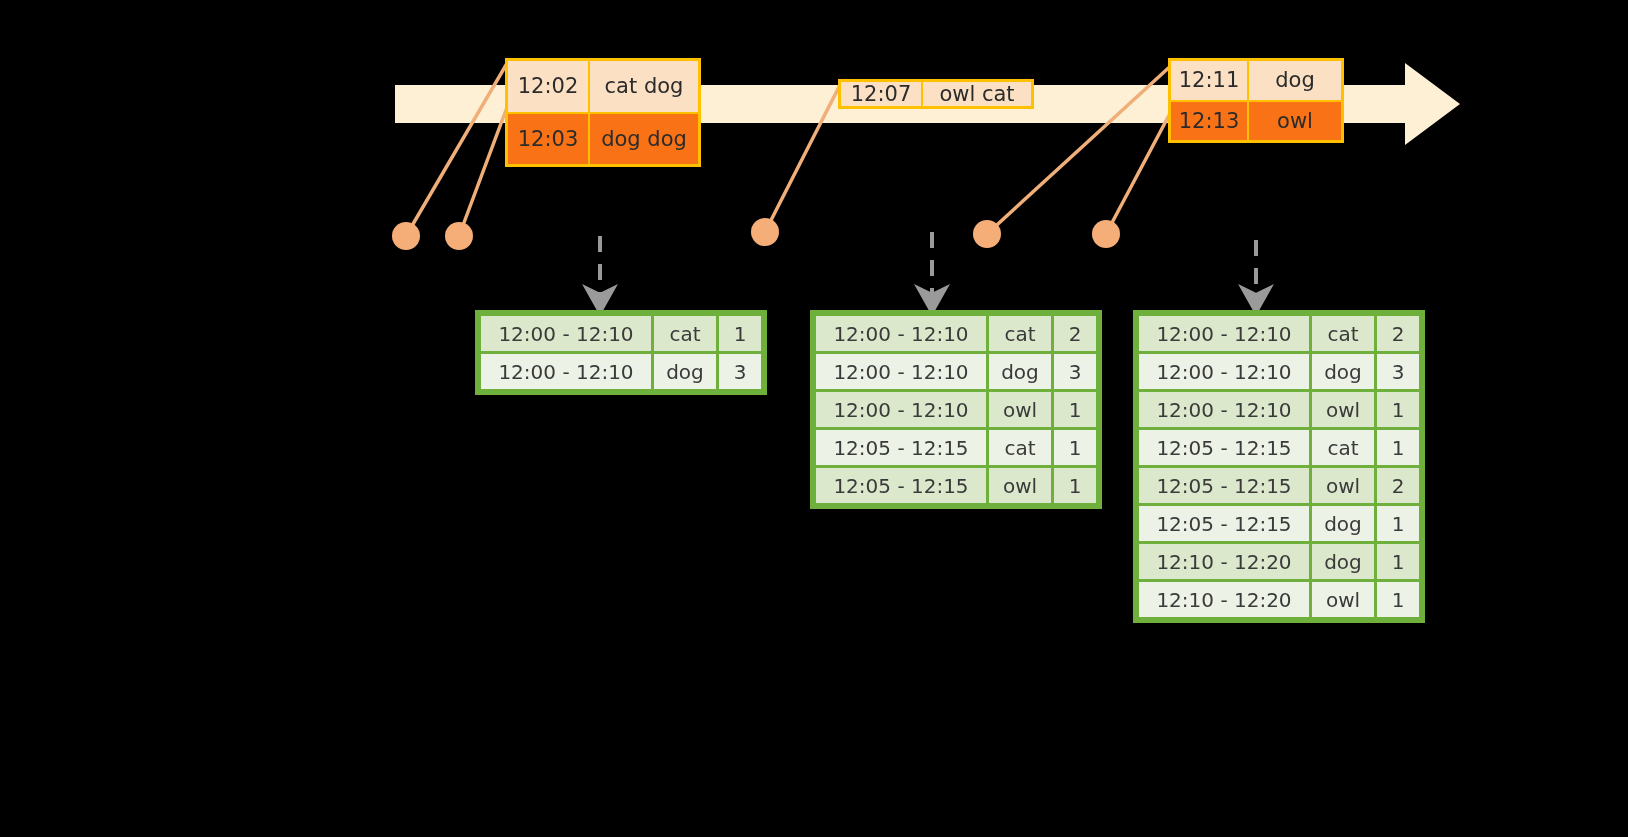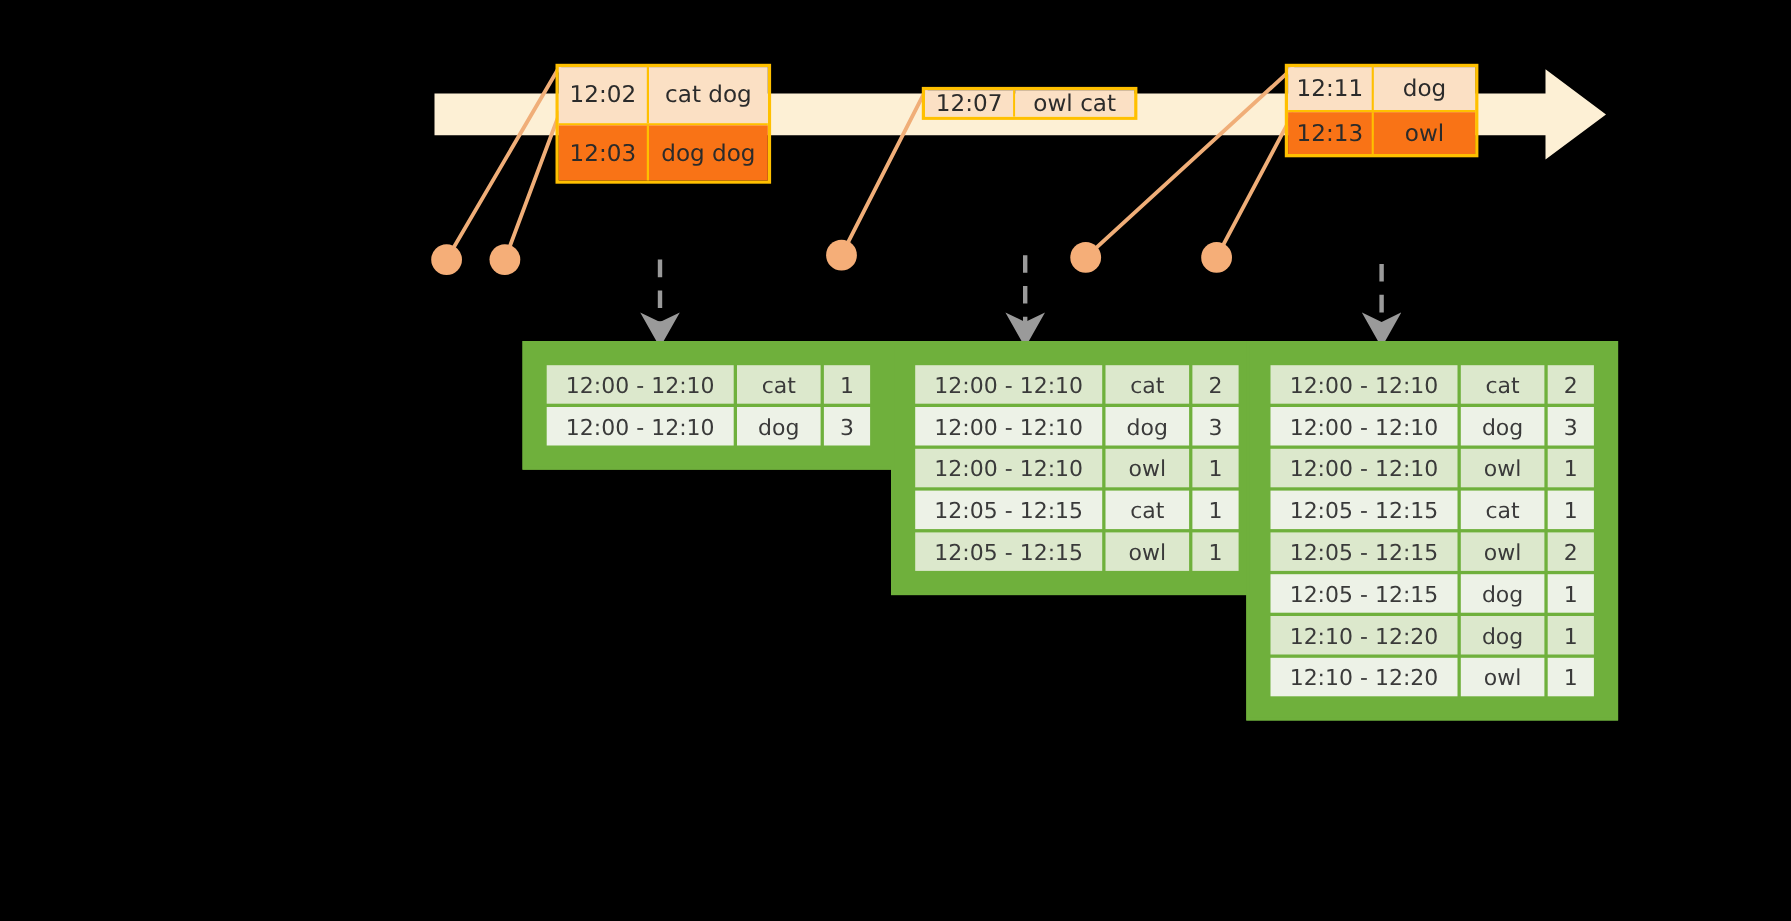--- a/index.html
+++ b/index.html
@@ -14,28 +14,28 @@
   .evt-row{display:flex;flex:1;}
   .evt-row + .evt-row{border-top:2px solid #FFC000;}
   .evt-cell{display:flex;align-items:center;justify-content:center;
             font-size:21px;color:#2b2b2b;box-sizing:border-box;}
   .evt-cell.time{border-right:2px solid #FFC000;}
   .evt-row.shade .evt-cell{background:#FBE0C4;}
   .evt-row.plain .evt-cell{background:#f97316;}
 
   
   .gtable{position:absolute;border:3px solid #6FB03C;box-sizing:border-box;
-          display:flex;flex-direction:column;background:#6FB03C;gap:3px;padding:19px;}
+          display:flex;flex-direction:column;background:#6FB03C;gap:3px;padding:3px;}
   .grow{display:flex;gap:3px;height:35px;}
   .gcell{display:flex;align-items:center;justify-content:center;
          font-size:20px;color:#3a3a3a;box-sizing:border-box;}
   .grow.even .gcell{background:#DCE8CC;}
   .grow.odd  .gcell{background:#EDF2E7;}
   .gcell.win{width:170px;}
-  .gcell.key{width:76px;}
+  .gcell.key{width:62px;}
   .gcell.cnt{width:42px;}
 </style>
 </head>
 <body>
 
 <div id="stage">
 
   <svg class="layer" viewBox="0 0 1628 837" xmlns="http://www.w3.org/2000/svg">
     <defs>
       <marker id="dash-head" markerWidth="10" markerHeight="9" refX="4" refY="4.5" orient="auto" markerUnits="strokeWidth">

